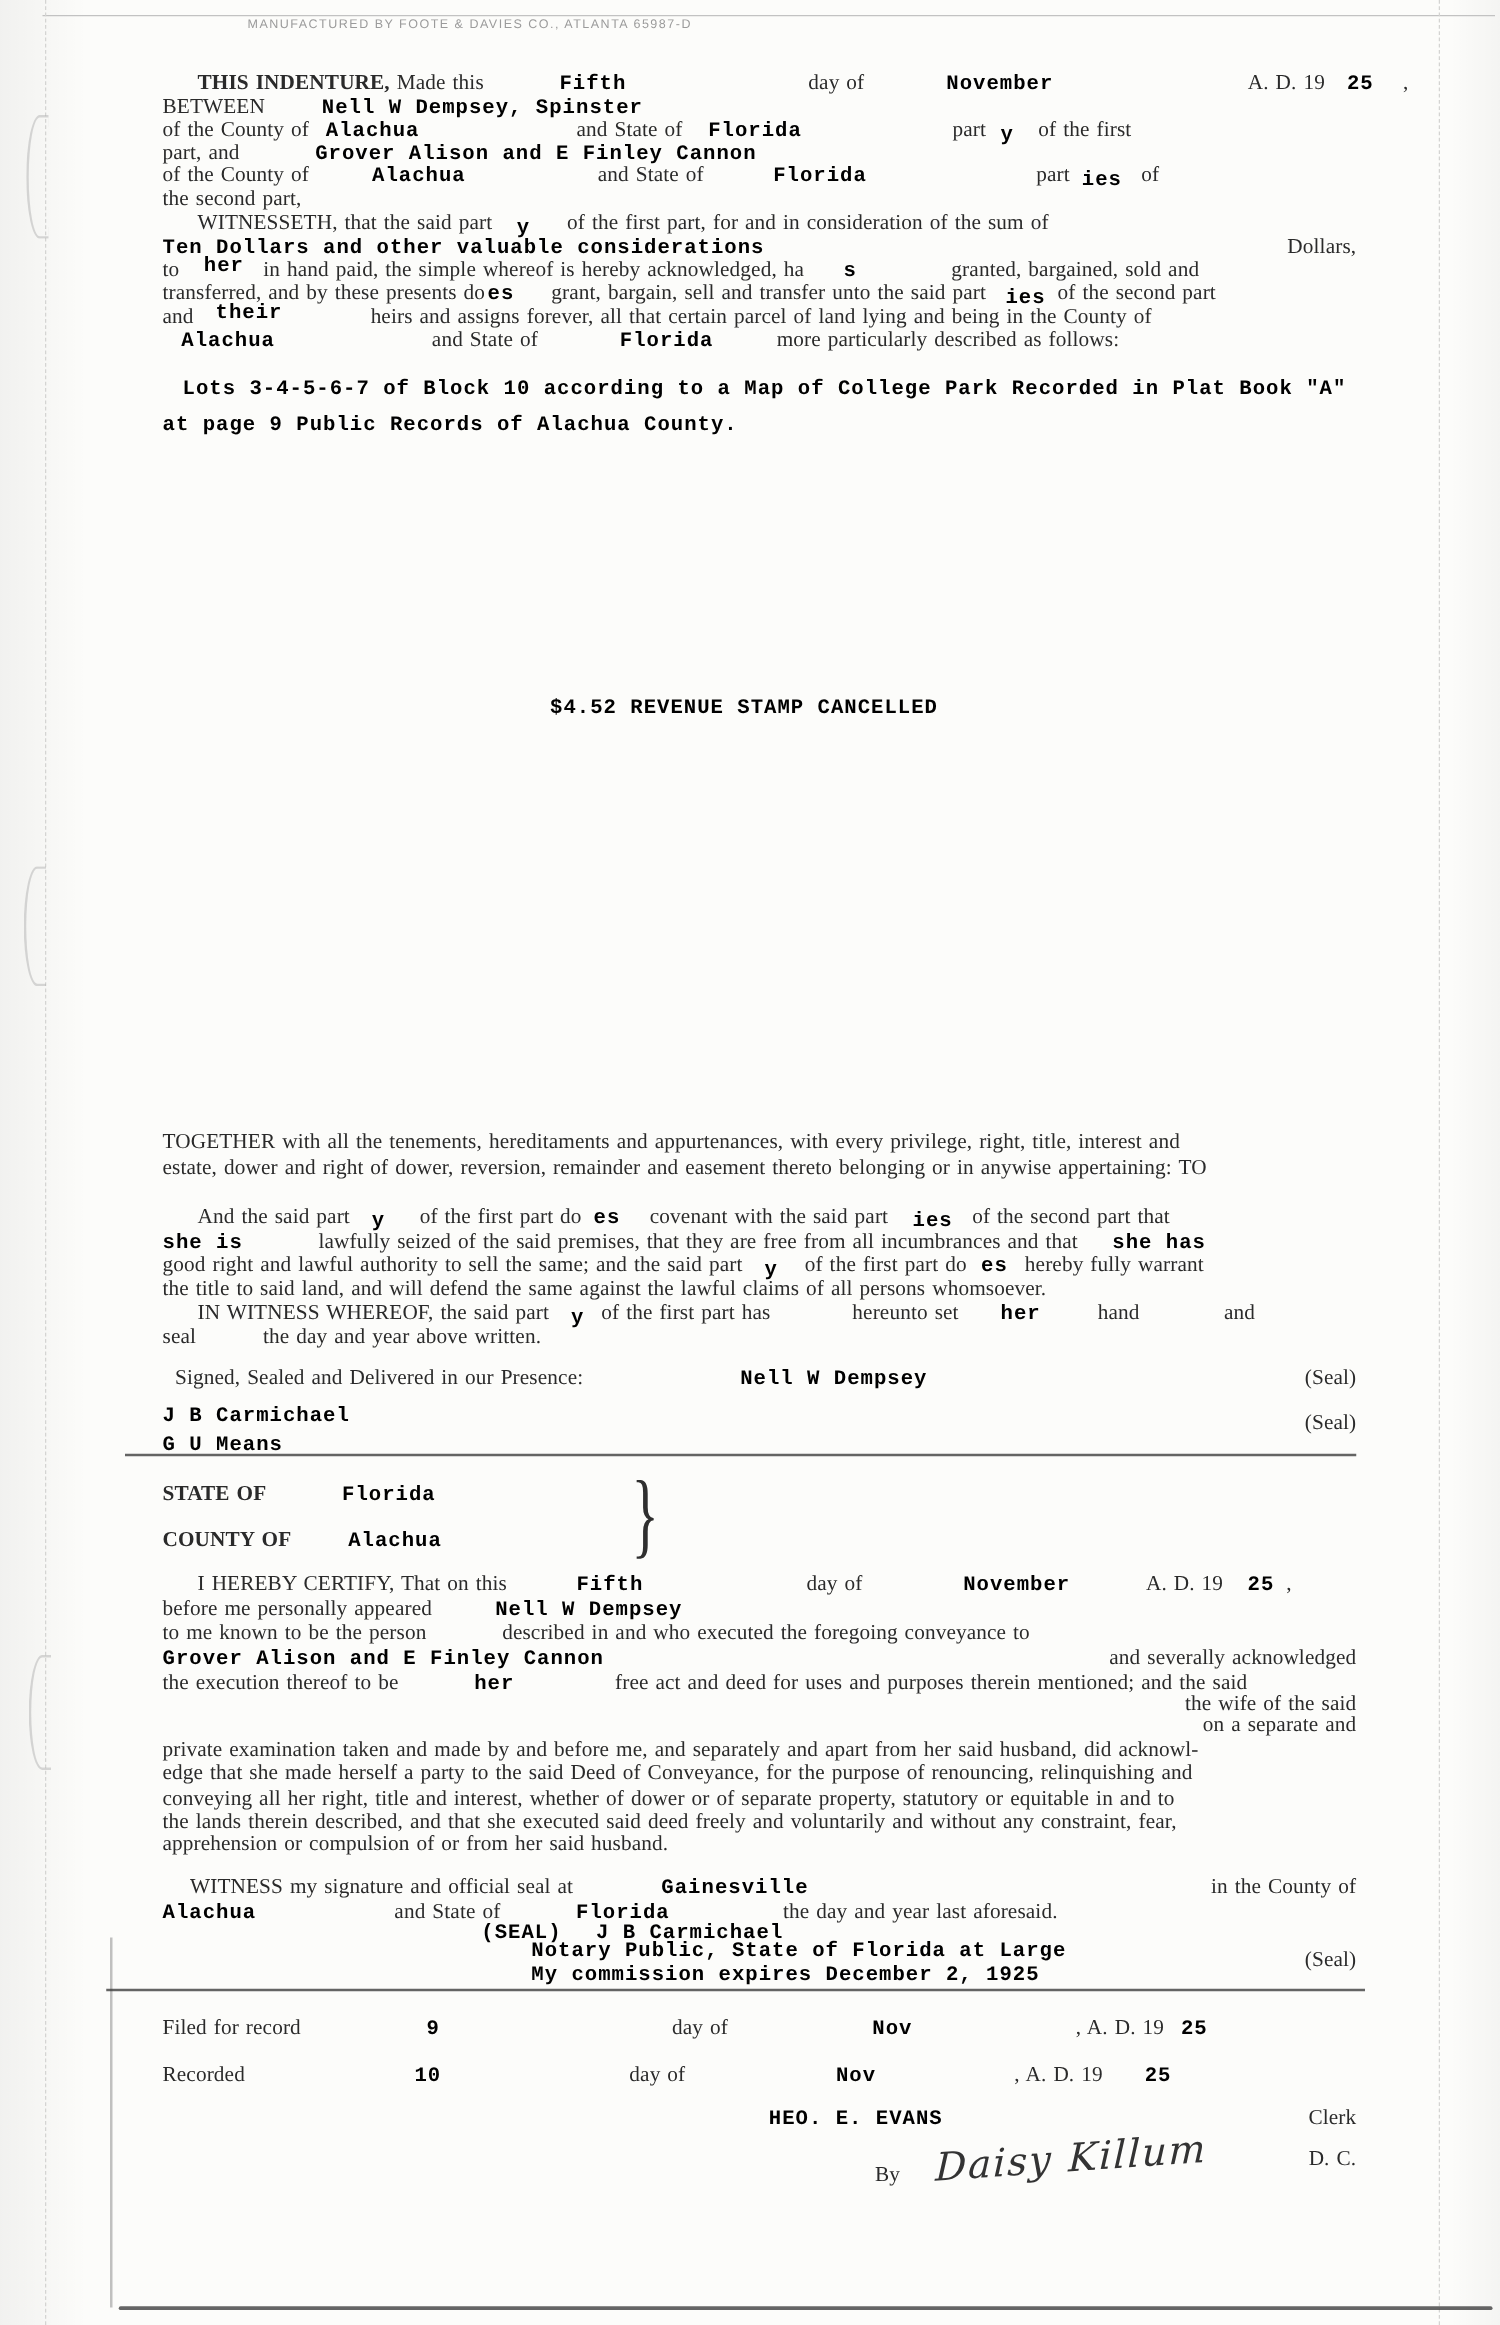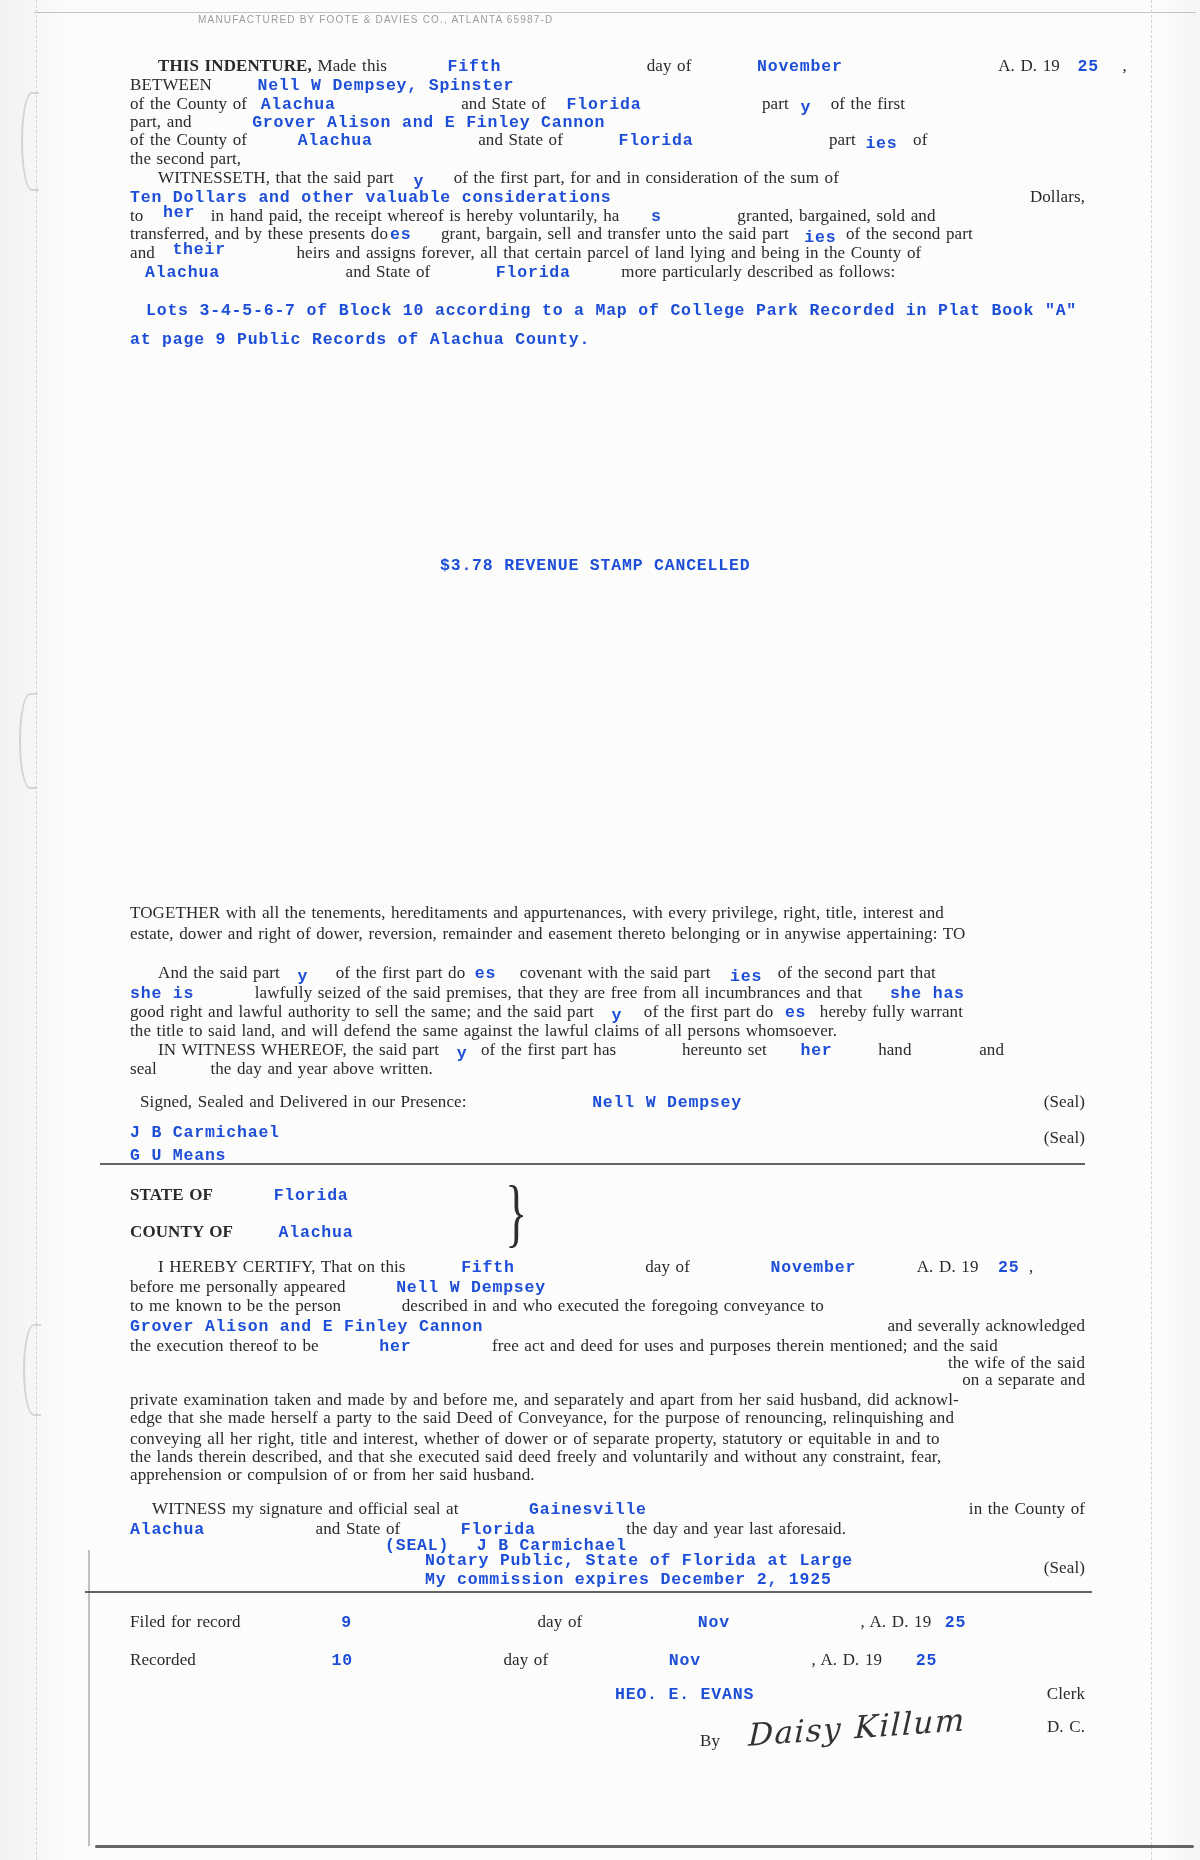--- a/index.html
+++ b/index.html
@@ -6,21 +6,21 @@
   .page{position:relative;width:1200px;height:1860px;margin:0 auto;background:#fcfcfa;
         font-family:"Liberation Serif","DejaVu Serif",serif;color:#2a2a2a;overflow:hidden;}
   .page:before{content:"";position:absolute;inset:0;
         background:linear-gradient(90deg,rgba(0,0,0,.045),rgba(0,0,0,0) 70px),
                    linear-gradient(270deg,rgba(0,0,0,.03),rgba(0,0,0,0) 40px);pointer-events:none;}
   .ln{position:absolute;left:130px;right:115px;font-size:17px;line-height:1.1;
       white-space:nowrap;letter-spacing:.1px;word-spacing:1.2px;}
   .s{font-family:"Liberation Serif","DejaVu Serif",serif;}
   .b{font-weight:700;}
   .tw{font-family:"Liberation Mono","DejaVu Sans Mono",monospace;font-weight:700;
-      font-size:16.5px;letter-spacing:.8px;word-spacing:0;color:#1d4ed8;}
+      font-size:16.5px;letter-spacing:.8px;word-spacing:0;color:#000000;}
   .r{position:absolute;right:0;}
   .sub{position:relative;top:3px;}
   .sup{position:relative;top:-4px;}
   .rule{position:absolute;height:2px;background:#3d3d3d;opacity:.8;}
   .toprule{position:absolute;top:12px;left:34px;right:4px;border-top:1px solid #c2c2c2;}
   .imprint{position:absolute;top:14px;left:198px;font-family:"Liberation Sans","DejaVu Sans",sans-serif;
       font-size:10px;color:#9b9b9b;letter-spacing:1.2px;white-space:nowrap;}
   .brace{position:absolute;left:498px;top:1174px;font-size:76px;font-weight:300;color:#2f2f2f;
       transform:scaleX(.6);line-height:1;}
   .cursive{display:inline-block;font-family:"DejaVu Serif","Liberation Serif",serif;font-style:italic;
@@ -96,21 +96,21 @@
     <span class="tw sub" style="margin-left:14px">y</span>
     <span class="s" style="margin-left:24px">of the first part, for and in consideration of the sum of</span>
   </div>
   <div class="ln" style="top:188px">
     <span class="tw">Ten Dollars and other valuable considerations</span>
     <span class="s r">Dollars,</span>
   </div>
   <div class="ln" style="top:207px">
     <span class="s">to</span>
     <span class="tw sup" style="margin-left:14px">her</span>
-    <span class="s" style="margin-left:10px">in hand paid, the receipt whereof is hereby voluntarily, ha</span>
+    <span class="s" style="margin-left:10px">in hand paid, the simple whereof is hereby acknowledged, ha</span>
     <span class="tw" style="margin-left:26px">s</span>
     <span class="s" style="margin-left:70px">granted, bargained, sold and</span>
   </div>
   <div class="ln" style="top:225px">
     <span class="s">transferred, and by these presents do</span><span class="tw" style="margin-left:2px">es</span>
     <span class="s" style="margin-left:24px">grant, bargain, sell and transfer unto the said part</span>
     <span class="tw sub" style="margin-left:10px">ies</span>
     <span class="s" style="margin-left:4px">of the second part</span>
   </div>
   <div class="ln" style="top:263px">
@@ -126,21 +126,21 @@
   </div>
 
   <div class="ln" style="top:301px">
     <span class="tw" style="margin-left:16px">Lots 3-4-5-6-7 of Block 10 according to a Map of College Park Recorded in Plat Book "A"</span>
   </div>
   <div class="ln" style="top:330px">
     <span class="tw">at page 9 Public Records of Alachua County.</span>
   </div>
 
   <div class="ln" style="top:556px">
-    <span class="tw" style="margin-left:310px">$3.78 REVENUE STAMP CANCELLED</span>
+    <span class="tw" style="margin-left:310px">$4.52 REVENUE STAMP CANCELLED</span>
   </div>
 
   <div class="ln" style="top:904px">
     <span class="s">TOGETHER with all the tenements, hereditaments and appurtenances, with every privilege, right, title, interest and</span>
   </div>
   <div class="ln" style="top:925px">
     <span class="s">estate, dower and right of dower, reversion, remainder and easement thereto belonging or in anywise appertaining: TO</span>
   </div>
   <div class="ln" style="top:964px">
     <span class="s" style="margin-left:28px">And the said part</span>

